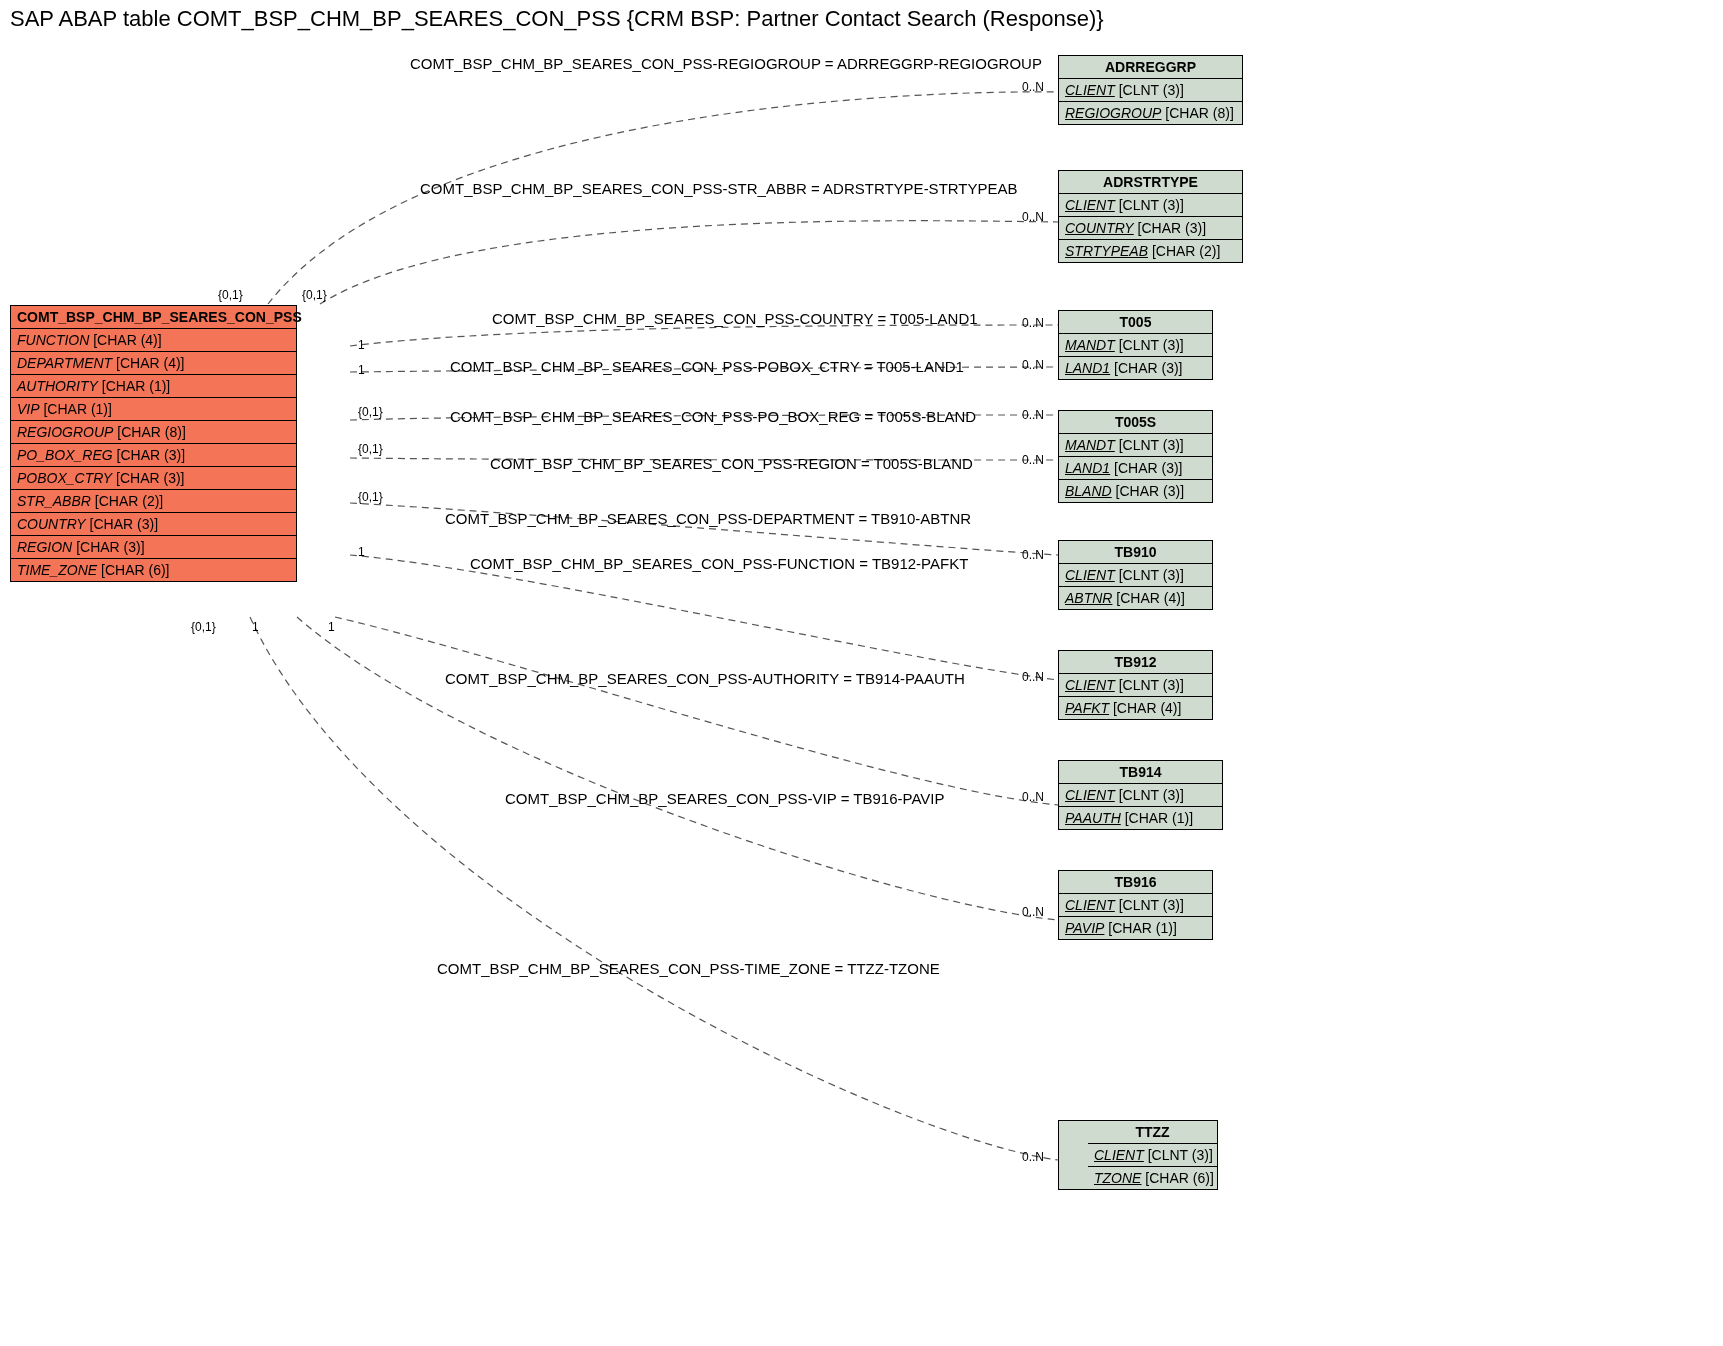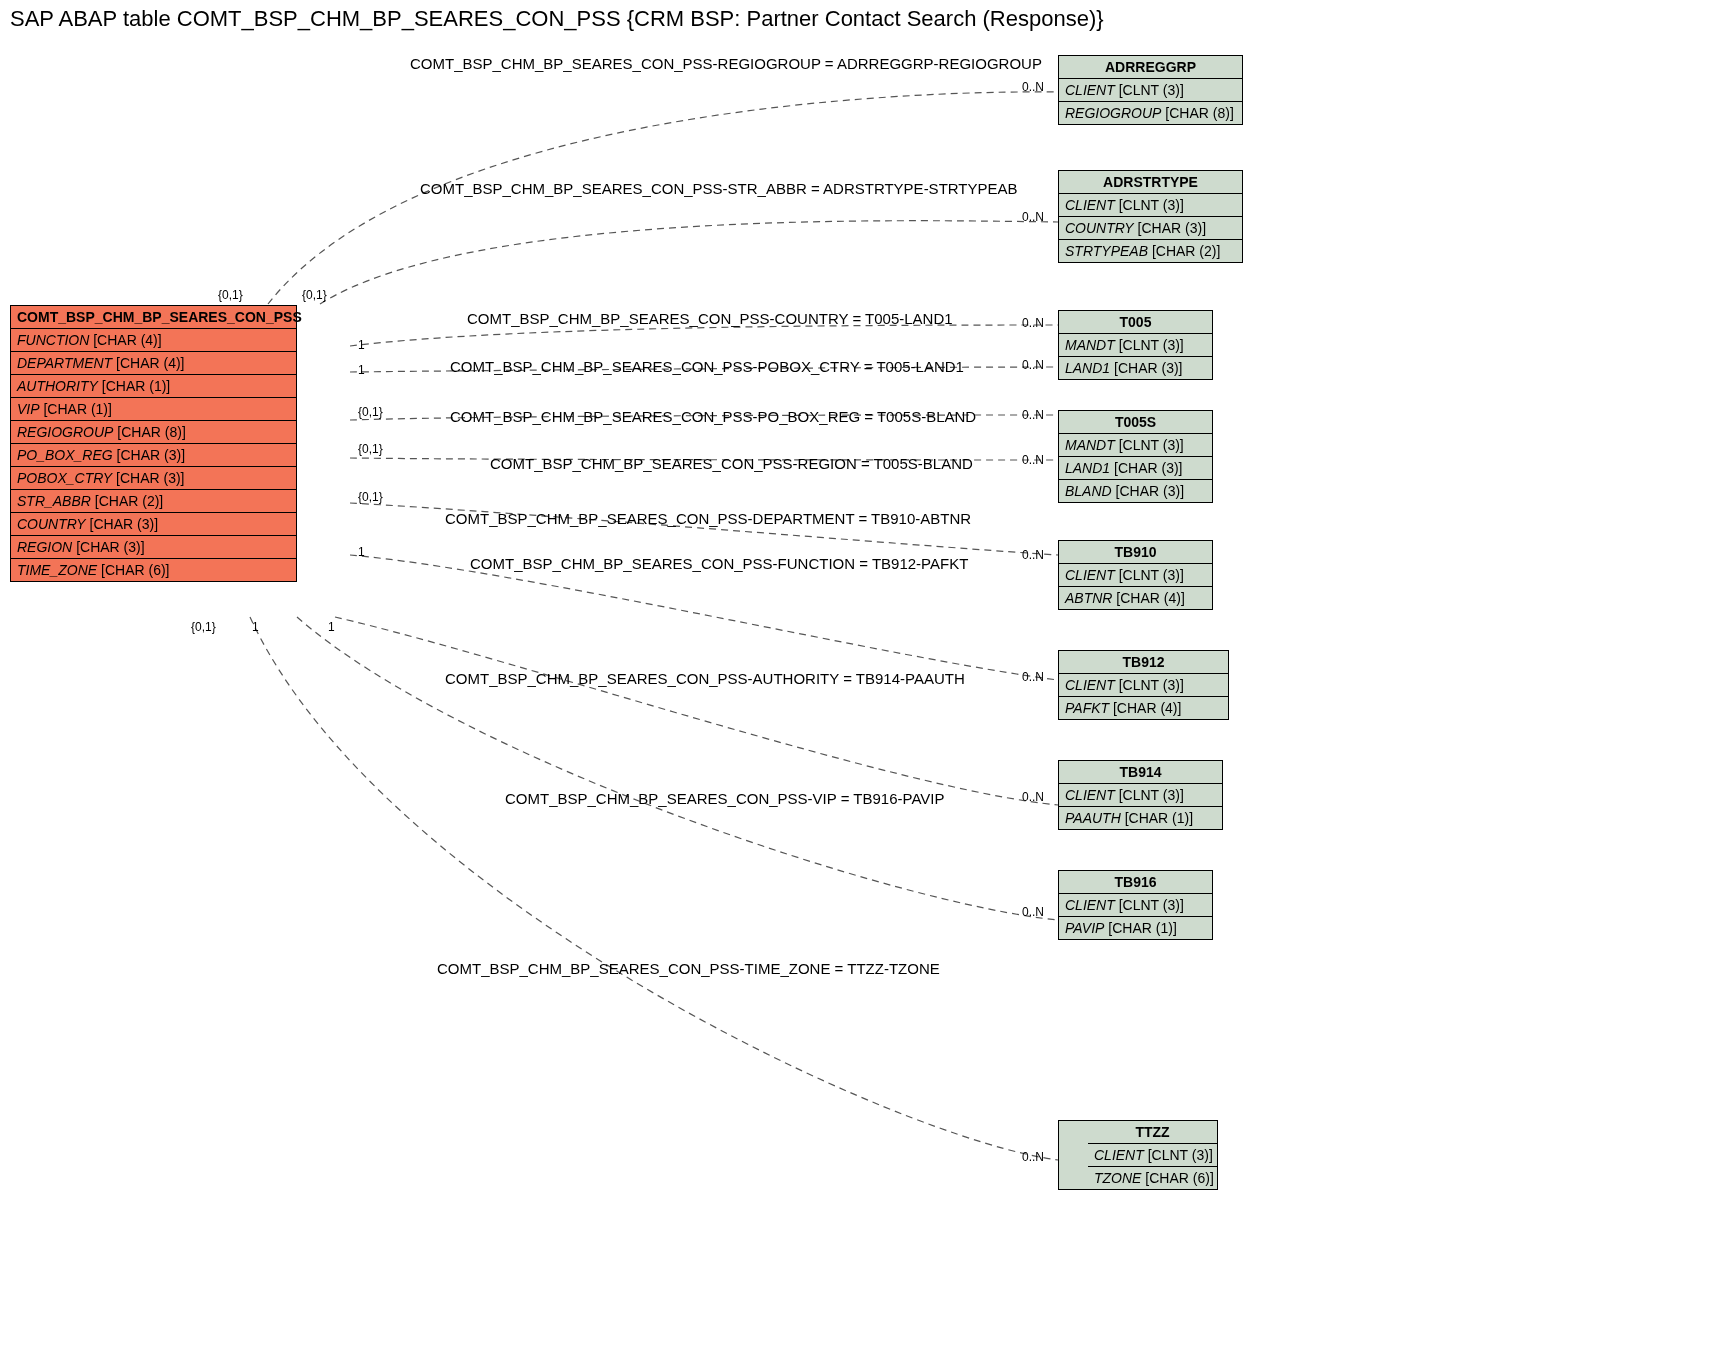--- a/index.html
+++ b/index.html
@@ -48,20 +48,21 @@
     white-space: nowrap;
     font-size: 14px;
   }
   .entity .row:last-child {
     border-bottom: none;
   }
   .entity .fn {
     font-style: italic;
   }
   .entity .ul {
+    text-decoration: underline;
   }
   .rel-label {
     position: absolute;
     font-size: 15px;
     white-space: nowrap;
   }
   .card-label {
     position: absolute;
     font-size: 12px;
     white-space: nowrap;
@@ -151,21 +152,21 @@
     <div class="row"><span class="fn ul">LAND1</span> <span>[CHAR (3)]</span></div>
     <div class="row"><span class="fn ul">BLAND</span> <span>[CHAR (3)]</span></div>
   </div>
 
   <div class="entity" style="left:1058px; top:540px; width:155px;">
     <div class="hdr">TB910</div>
     <div class="row"><span class="fn ul">CLIENT</span> <span>[CLNT (3)]</span></div>
     <div class="row"><span class="fn ul">ABTNR</span> <span>[CHAR (4)]</span></div>
   </div>
 
-  <div class="entity" style="left:1058px; top:650px; width:171px;">
+  <div class="entity" style="left:1058px; top:650px; width:155px;">
     <div class="hdr">TB912</div>
     <div class="row"><span class="fn ul">CLIENT</span> <span>[CLNT (3)]</span></div>
     <div class="row"><span class="fn ul">PAFKT</span> <span>[CHAR (4)]</span></div>
   </div>
 
   <div class="entity" style="left:1058px; top:760px; width:165px;">
     <div class="hdr">TB914</div>
     <div class="row"><span class="fn ul">CLIENT</span> <span>[CLNT (3)]</span></div>
     <div class="row"><span class="fn ul">PAAUTH</span> <span>[CHAR (1)]</span></div>
   </div>
@@ -177,21 +178,21 @@
   </div>
 
   <div class="entity" style="left:1058px; top:1120px; width:160px;padding-left:29px;">
     <div class="hdr">TTZZ</div>
     <div class="row"><span class="fn ul">CLIENT</span> <span>[CLNT (3)]</span></div>
     <div class="row"><span class="fn ul">TZONE</span> <span>[CHAR (6)]</span></div>
   </div>
 
   <div class="rel-label" style="left:410px; top:55px;">COMT_BSP_CHM_BP_SEARES_CON_PSS-REGIOGROUP = ADRREGGRP-REGIOGROUP</div>
   <div class="rel-label" style="left:420px; top:180px;">COMT_BSP_CHM_BP_SEARES_CON_PSS-STR_ABBR = ADRSTRTYPE-STRTYPEAB</div>
-  <div class="rel-label" style="left:467px; top:310px;">COMT_BSP_CHM_BP_SEARES_CON_PSS-COUNTRY = T005-LAND1</div>
+  <div class="rel-label" style="left:492px; top:310px;">COMT_BSP_CHM_BP_SEARES_CON_PSS-COUNTRY = T005-LAND1</div>
   <div class="rel-label" style="left:450px; top:358px;">COMT_BSP_CHM_BP_SEARES_CON_PSS-POBOX_CTRY = T005-LAND1</div>
   <div class="rel-label" style="left:450px; top:408px;">COMT_BSP_CHM_BP_SEARES_CON_PSS-PO_BOX_REG = T005S-BLAND</div>
   <div class="rel-label" style="left:490px; top:455px;">COMT_BSP_CHM_BP_SEARES_CON_PSS-REGION = T005S-BLAND</div>
   <div class="rel-label" style="left:445px; top:510px;">COMT_BSP_CHM_BP_SEARES_CON_PSS-DEPARTMENT = TB910-ABTNR</div>
   <div class="rel-label" style="left:470px; top:555px;">COMT_BSP_CHM_BP_SEARES_CON_PSS-FUNCTION = TB912-PAFKT</div>
   <div class="rel-label" style="left:445px; top:670px;">COMT_BSP_CHM_BP_SEARES_CON_PSS-AUTHORITY = TB914-PAAUTH</div>
   <div class="rel-label" style="left:505px; top:790px;">COMT_BSP_CHM_BP_SEARES_CON_PSS-VIP = TB916-PAVIP</div>
   <div class="rel-label" style="left:437px; top:960px;">COMT_BSP_CHM_BP_SEARES_CON_PSS-TIME_ZONE = TTZZ-TZONE</div>
 
   <div class="card-label" style="left:218px; top:288px;">{0,1}</div>

